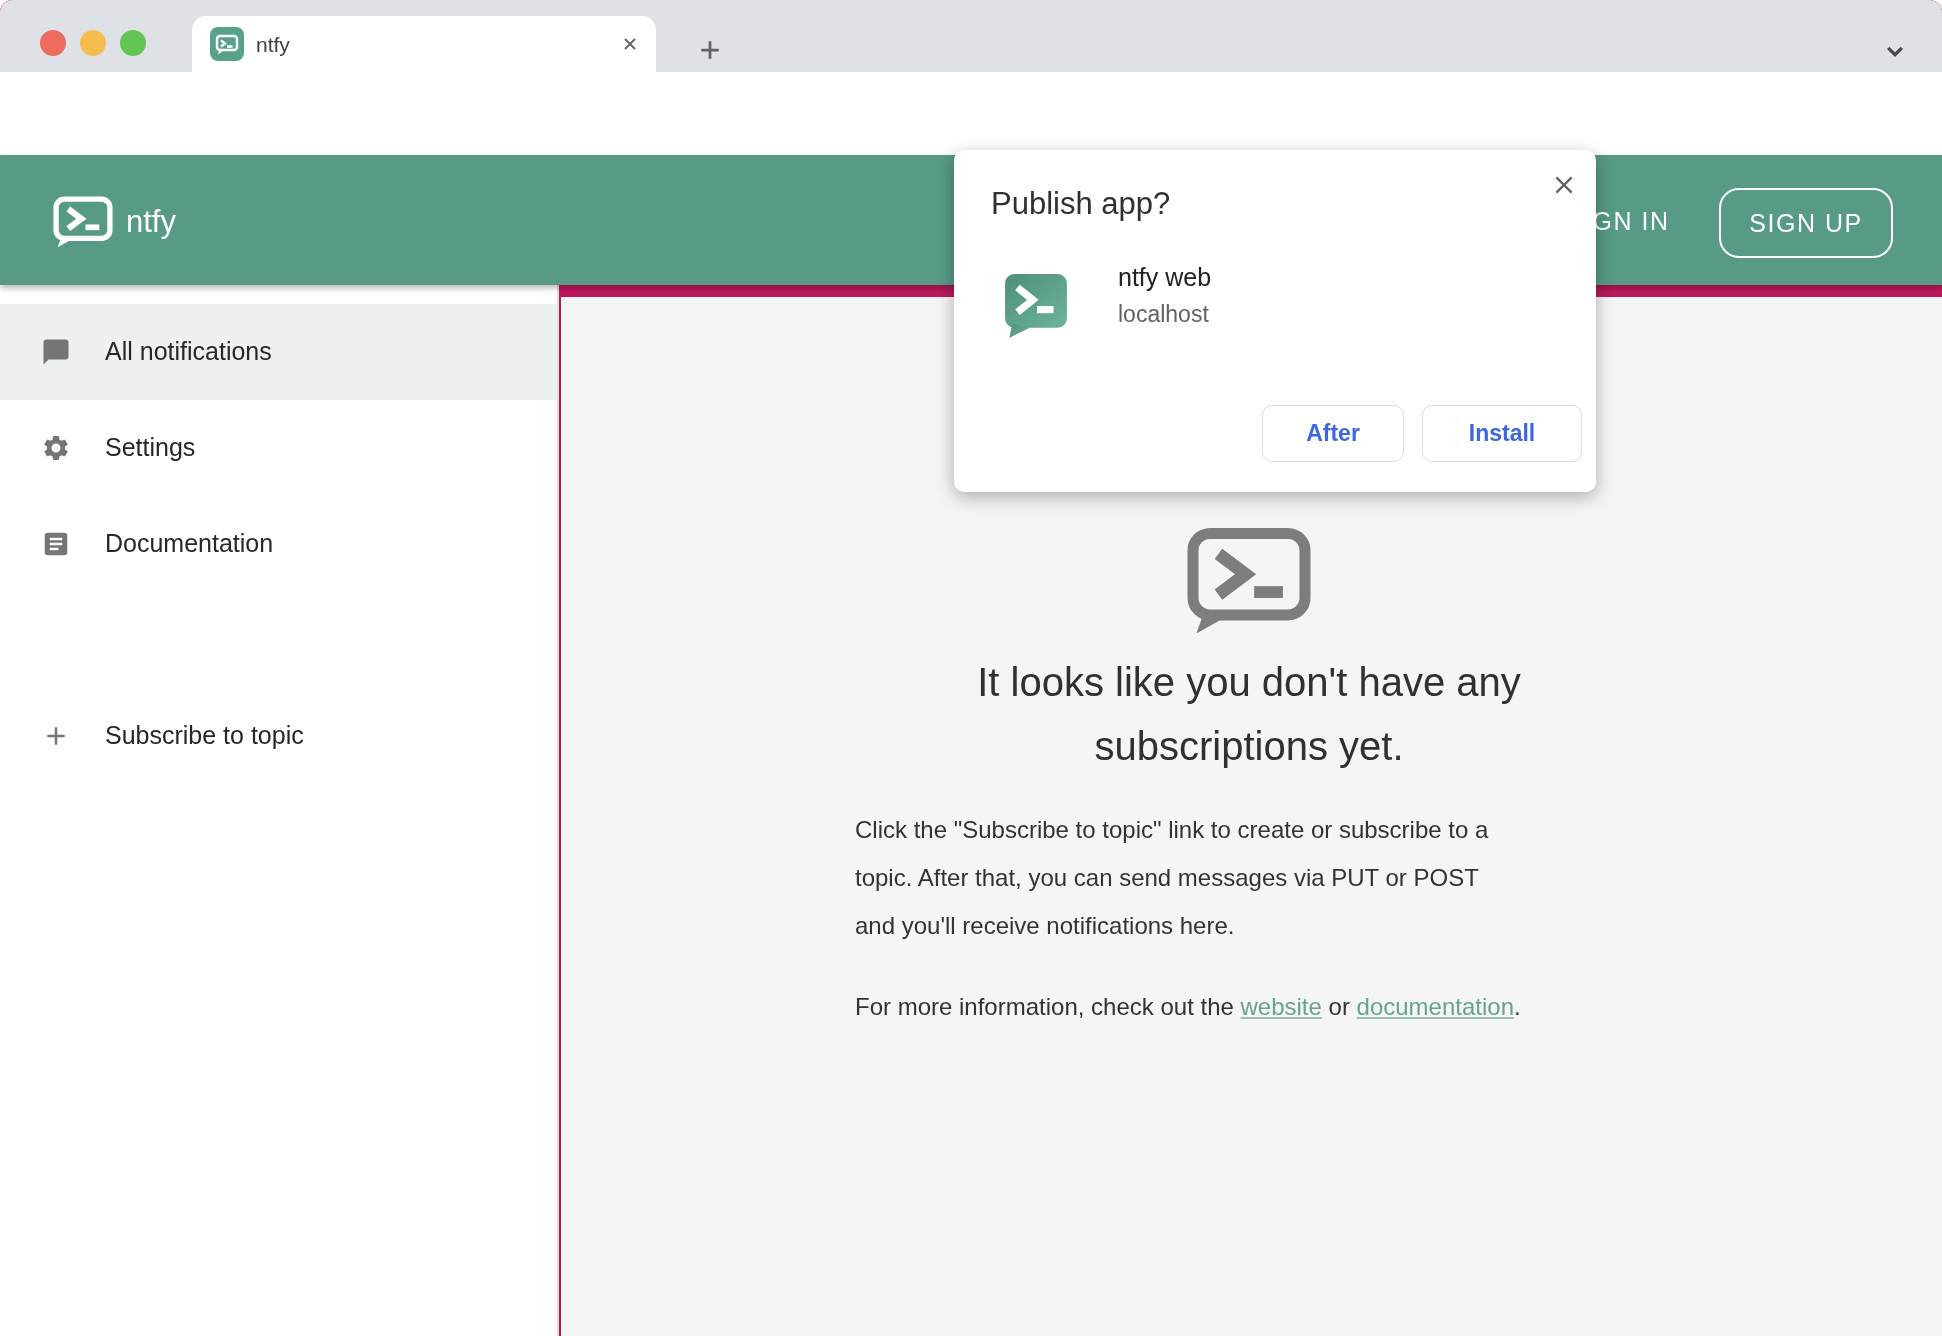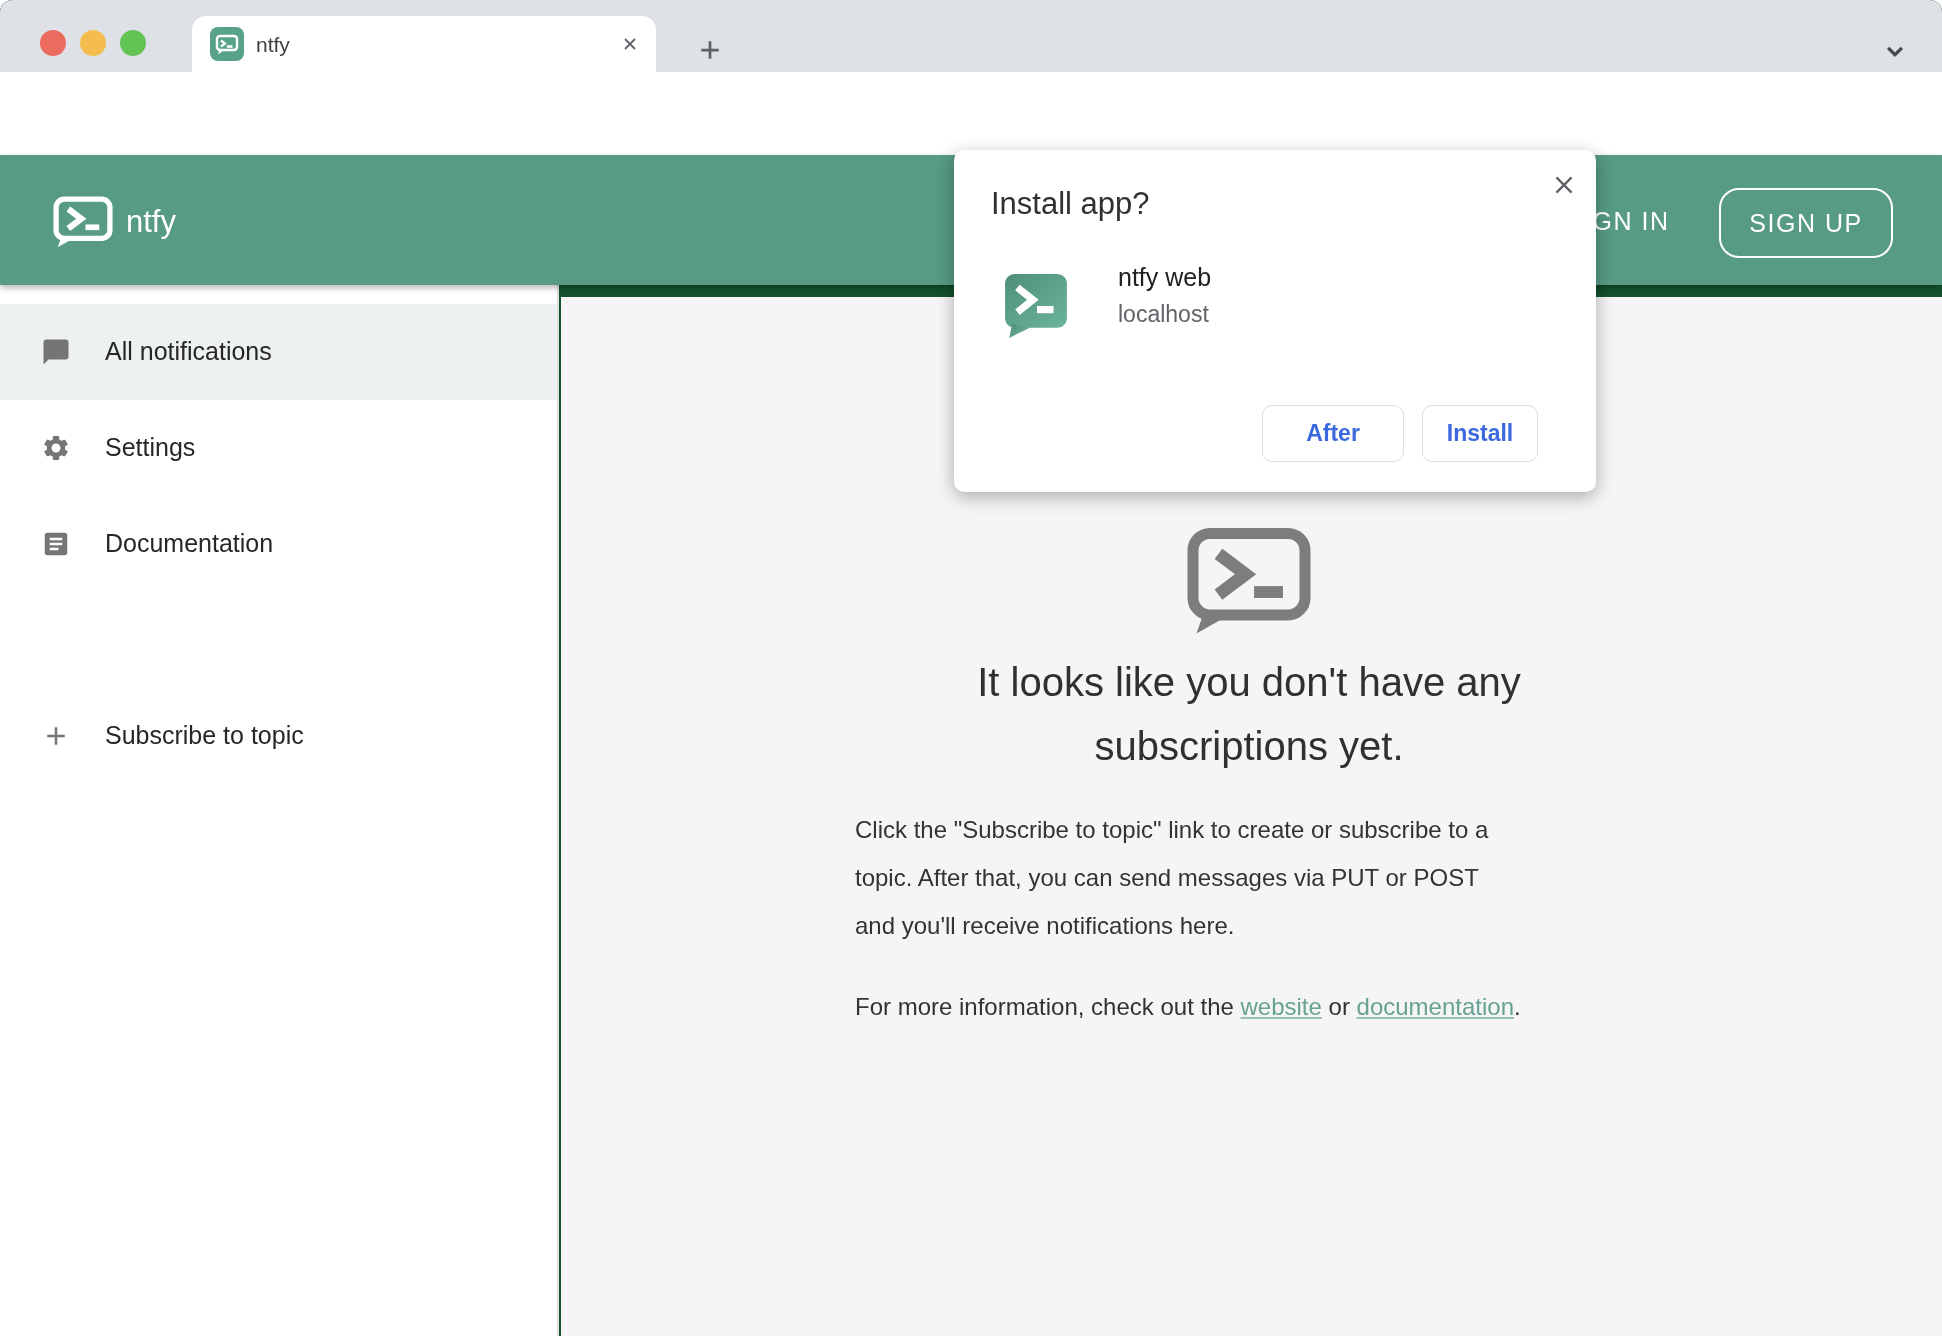--- a/index.html
+++ b/index.html
@@ -1,18 +1,18 @@
 <!DOCTYPE html>
 <html><head>
 <meta charset="utf-8">
 <style>
   * { margin:0; padding:0; box-sizing:border-box; }
   html,body { background:#ffffff; }
   body { width:1942px; height:1336px; font-family:"Liberation Sans", sans-serif; position:relative; overflow:hidden; }
-  #window { position:absolute; inset:0; border-radius:12px 12px 0 0; overflow:hidden; background:#14532d; }
+  #window { position:absolute; inset:0; border-radius:12px 12px 0 0; overflow:hidden; background:#be185d; }
 
   
   .tabstrip { position:absolute; left:0; top:0; width:1942px; height:72px; background:#dee1e6; border-radius:12px 12px 0 0; }
   .traffic { position:absolute; top:30px; width:26px; height:26px; border-radius:50%; }
   .t-red    { left:40px;  background:#ec6a5e; }
   .t-yellow { left:80px;  background:#f5bd4f; }
   .t-green  { left:120px; background:#61c454; }
   .tab { position:absolute; left:192px; top:16px; width:464px; height:56px; background:#ffffff; border-radius:14px 14px 0 0; }
   .tab-favicon { position:absolute; left:18px; top:11px; width:34px; height:34px; }
   .tab-title { position:absolute; left:64px; top:17px; font-size:21px; color:#3c4043; }
@@ -61,21 +61,21 @@
 
   
   .dialog { position:absolute; left:954px; top:150px; width:642px; height:342px; background:#ffffff; border-radius:10px; box-shadow:0 5px 18px rgba(0,0,0,0.30); z-index:30; }
   .dlg-title { position:absolute; left:37px; top:36px; font-size:31px; color:#2e3033; }
   .dlg-close { position:absolute; left:597px; top:22px; width:26px; height:26px; }
   .dlg-appicon { position:absolute; left:48px; top:122px; width:68px; height:68px; }
   .dlg-appname { position:absolute; left:164px; top:113px; font-size:25px; color:#202124; }
   .dlg-origin { position:absolute; left:164px; top:151px; font-size:23px; color:#5f6368; }
   .dlg-btn { position:absolute; top:255px; height:57px; border:1px solid #dadce0; border-radius:10px; background:#ffffff; font-size:23px; font-weight:700; color:#3b68de; text-align:center; line-height:55px; font-family:"Liberation Sans", sans-serif; }
   .dlg-cancel { left:308px; width:142px; }
-  .dlg-install { left:468px; width:116px; }
+  .dlg-install { left:468px; width:160px; }
 
   .clickable { cursor:pointer; }
 </style>
 </head>
 <body>
 
 <div id="window">
 
   <div class="tabstrip">
     <div class="traffic t-red clickable"></div>
@@ -215,21 +215,21 @@
       <rect x="41" y="36" width="17" height="7" fill="#7d7d7d"></rect>
     </svg>
     <div class="empty-title">It looks like you don't have any subscriptions yet.</div>
     <div class="paras">
       <p class="p1">Click the "Subscribe to topic" link to create or subscribe to a topic. After that, you can send messages via PUT or POST and you'll receive notifications here.</p>
       <p class="p2"><span>For more information, check out the </span><a href="#" class="clickable">website</a><span> or </span><a href="#" class="clickable">documentation</a><span>.</span></p>
     </div>
   </div>
 
   <div class="dialog">
-    <div class="dlg-title">Install app?</div>
+    <div class="dlg-title">Publish app?</div>
     <svg class="dlg-close clickable" viewBox="0 0 24 24">
       <path d="M5 5 L19 19 M19 5 L5 19" stroke="#5f6368" stroke-width="2.1" fill="none"></path>
     </svg>
     <svg class="dlg-appicon" viewBox="0 0 64 66">
       <defs>
         <linearGradient id="ntfyGrad" x1="0" y1="0" x2="1" y2="1">
           <stop offset="0" stop-color="#4e8f7b"></stop>
           <stop offset="1" stop-color="#6cb49c"></stop>
         </linearGradient>
       </defs>

